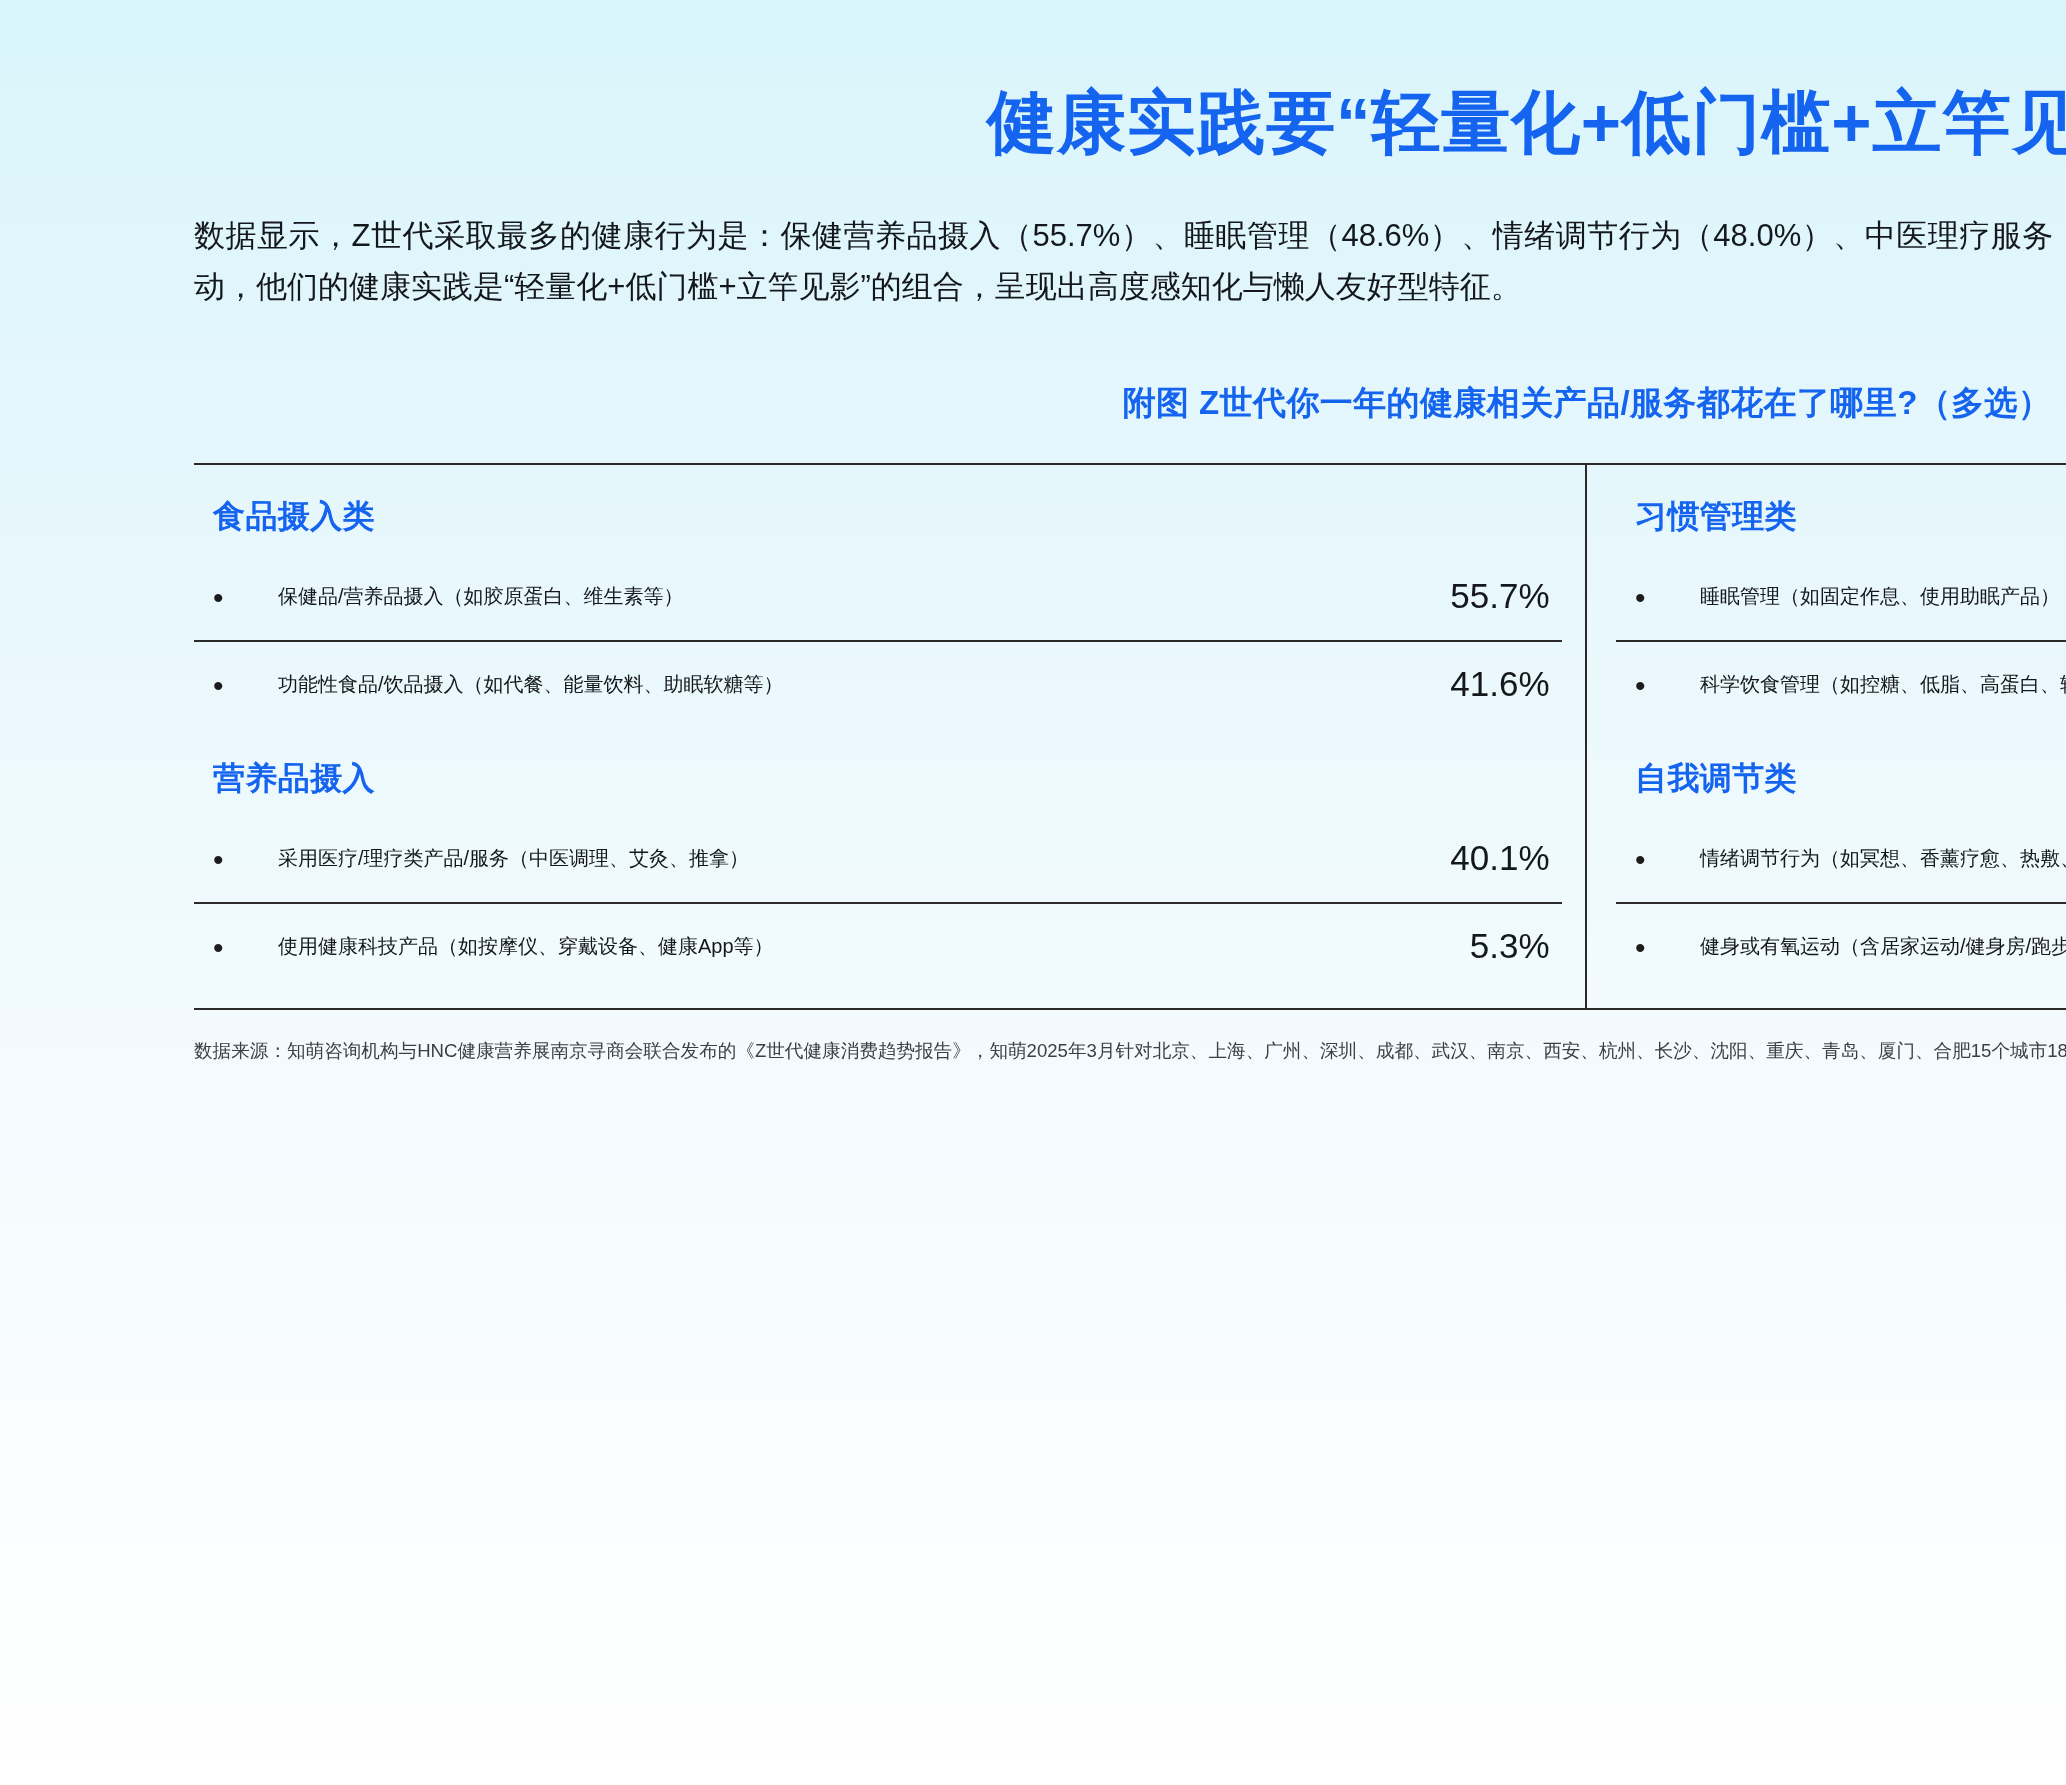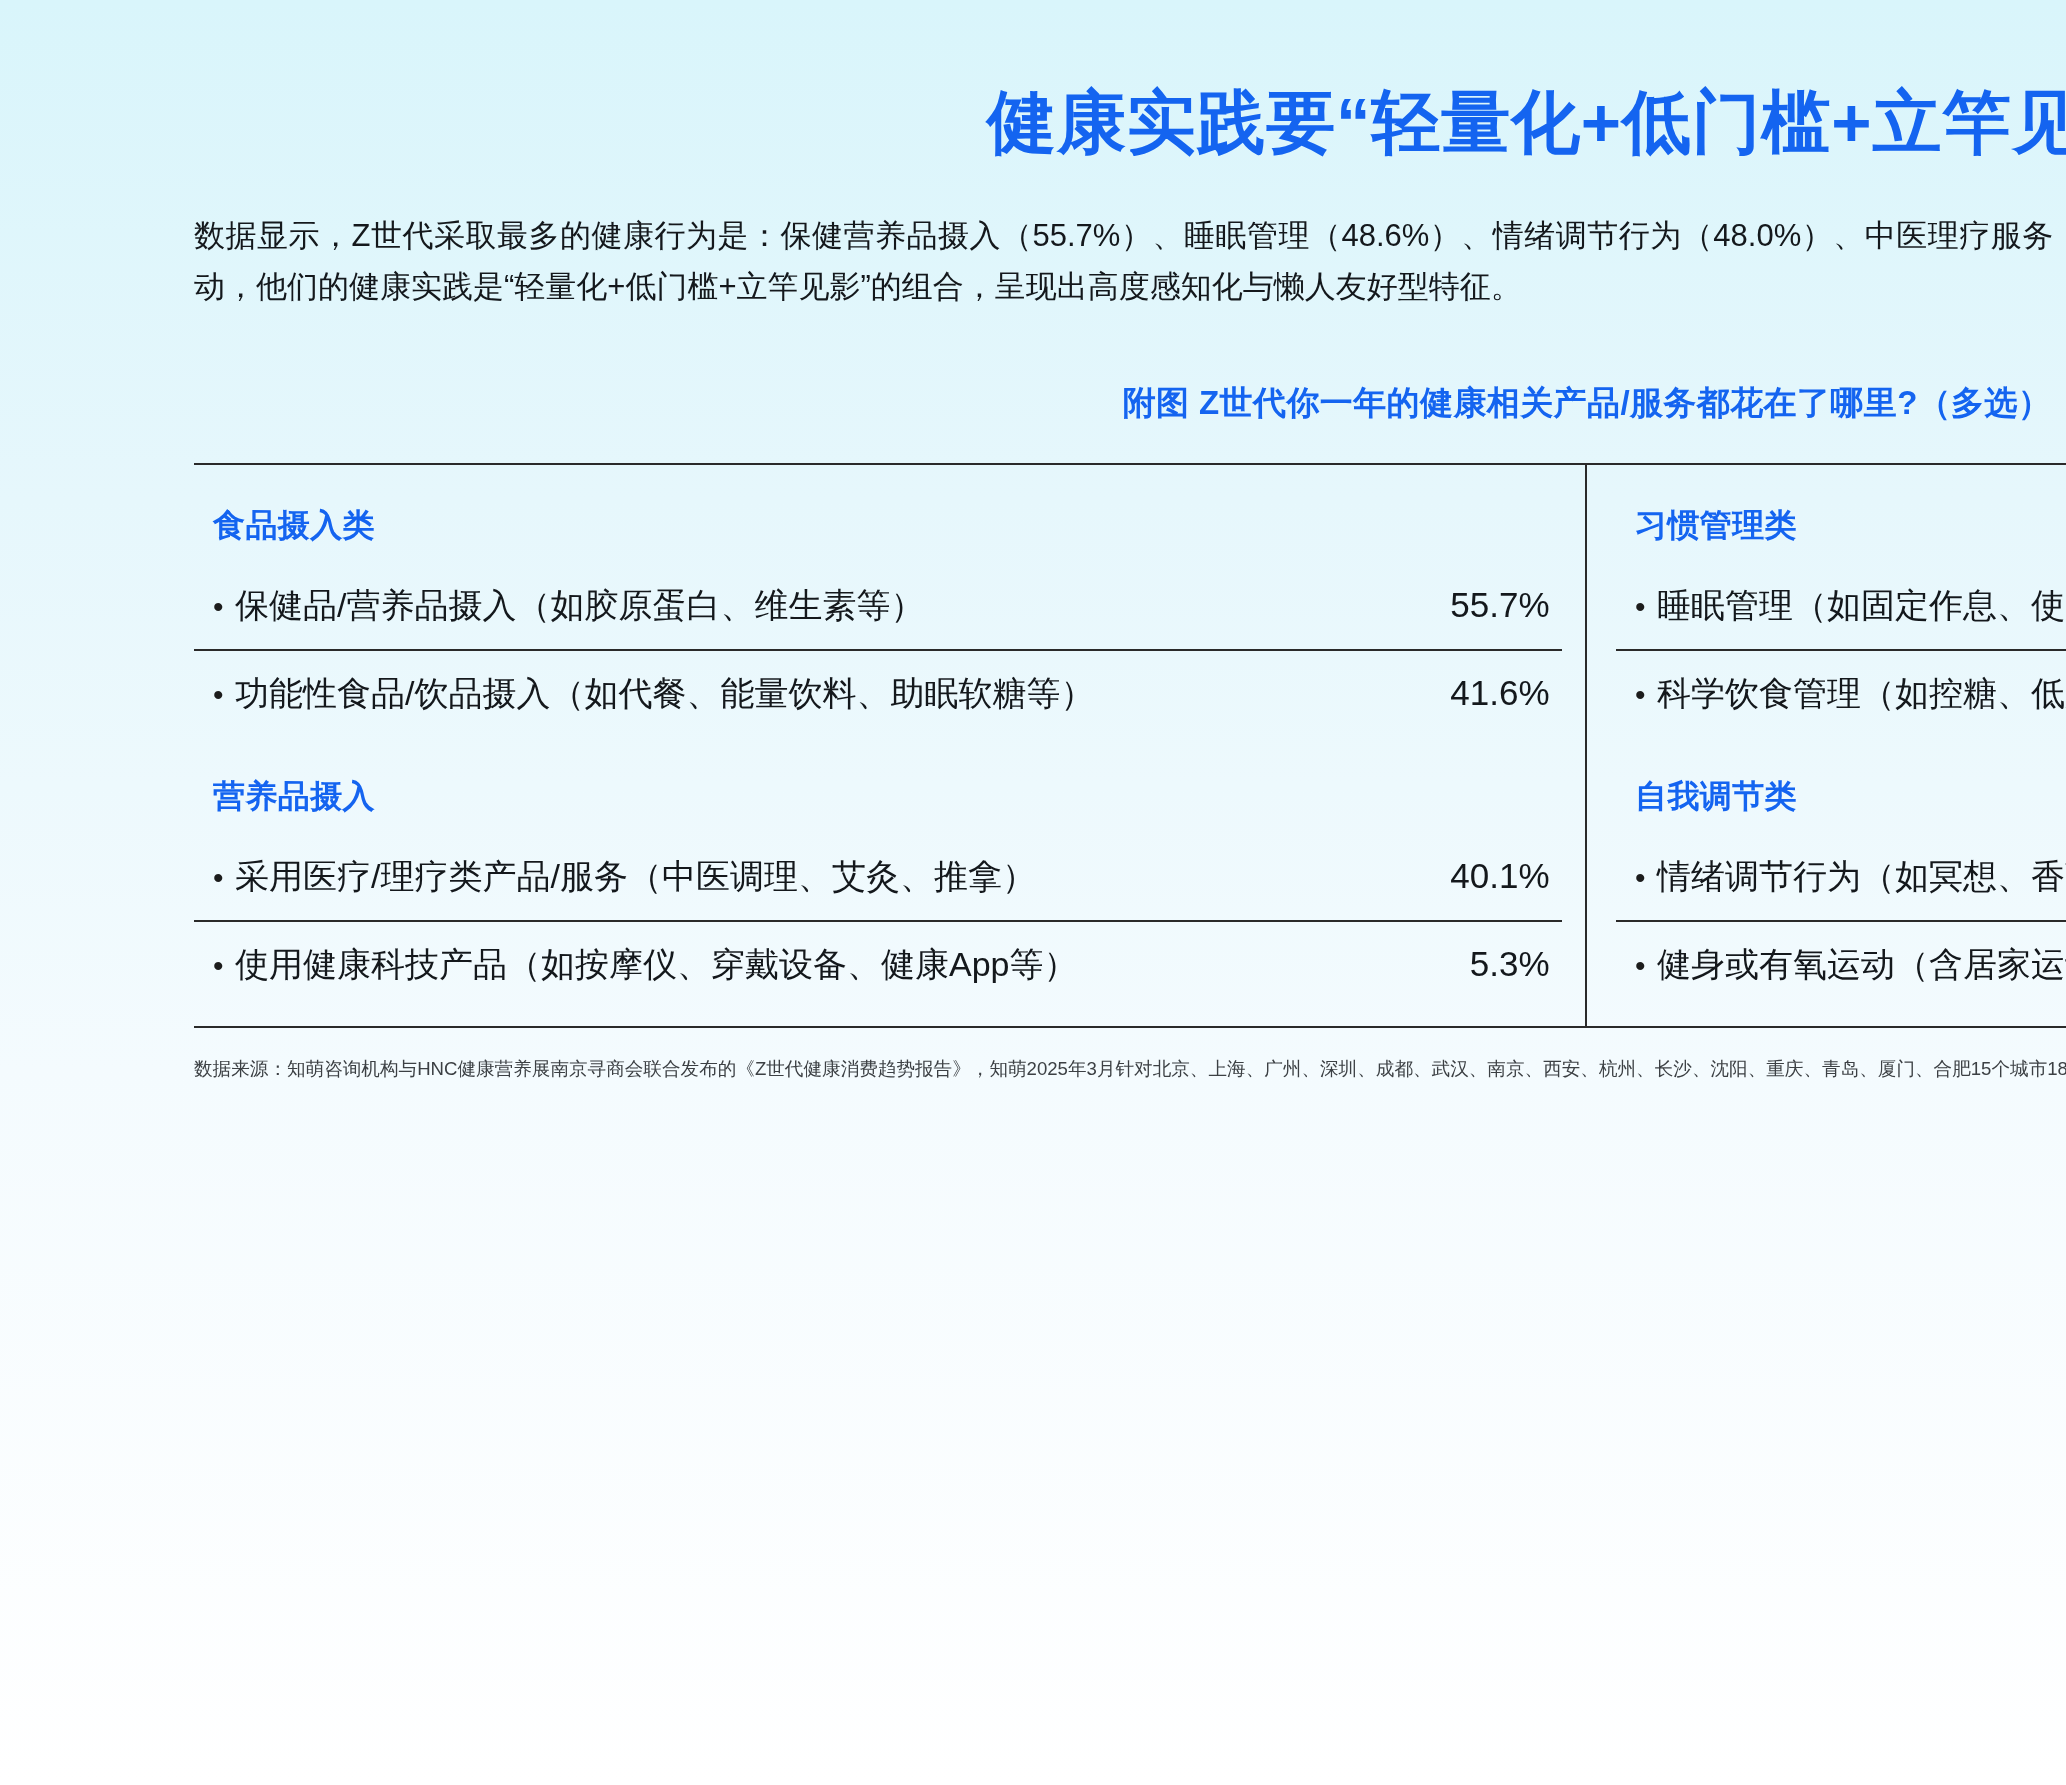--- a/index.html
+++ b/index.html
@@ -61,21 +61,21 @@
     border-right: 2.1px solid #2a2a2a;
     padding-right: 23px;
   }
   .col.right {
     padding-left: 29px;
   }
   .group-head {
     font-size: 32px;
     font-weight: bold;
     color: #1464f0;
-    padding: 39px 0 14px 19px;
+    padding: 30px 0 14px 19px;
     letter-spacing: 0.4px;
   }
   .row {
     display: flex;
     align-items: center;
     padding: 14px 0 14px 19px;
     min-height: 87px;
     box-sizing: border-box;
   }
   .row.divider {
@@ -84,24 +84,25 @@
   .bullet {
     flex: 0 0 auto;
     width: 22px;
     font-size: 30px;
     line-height: 1;
     color: #1c1c1c;
     padding-top: 4.1px;
   }
   .row-label {
     flex: 1 1 auto;
-    font-size: 34px;
+    font-size: 20px;
     line-height: 1.45;
     color: #14181c;
     padding-right: 7.4px;
+    margin-left: 43px;
   }
   .row-value {
     flex: 0 0 auto;
     font-size: 35px;
     font-weight: normal;
     color: #14181c;
     text-align: right;
     white-space: nowrap;
     padding-right: 12.4px;
   }

